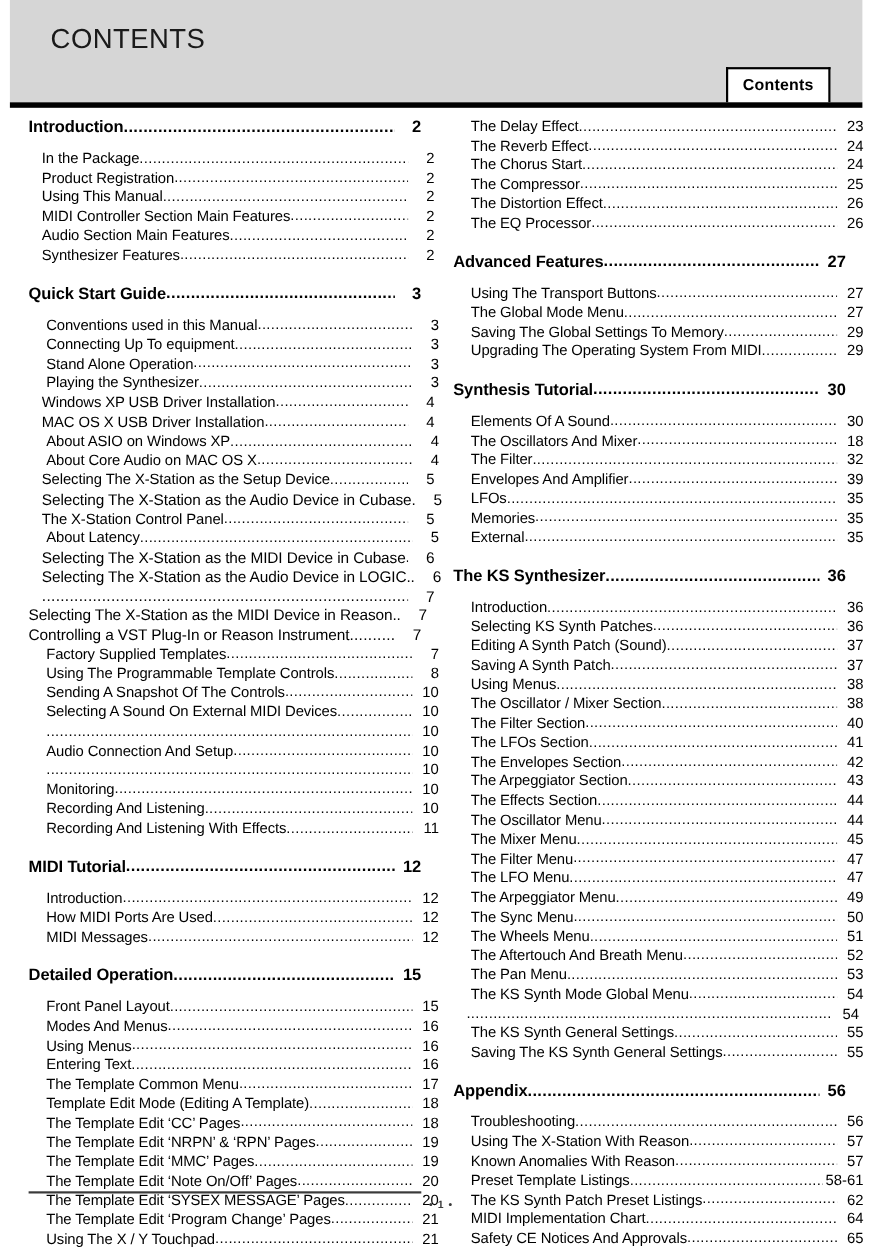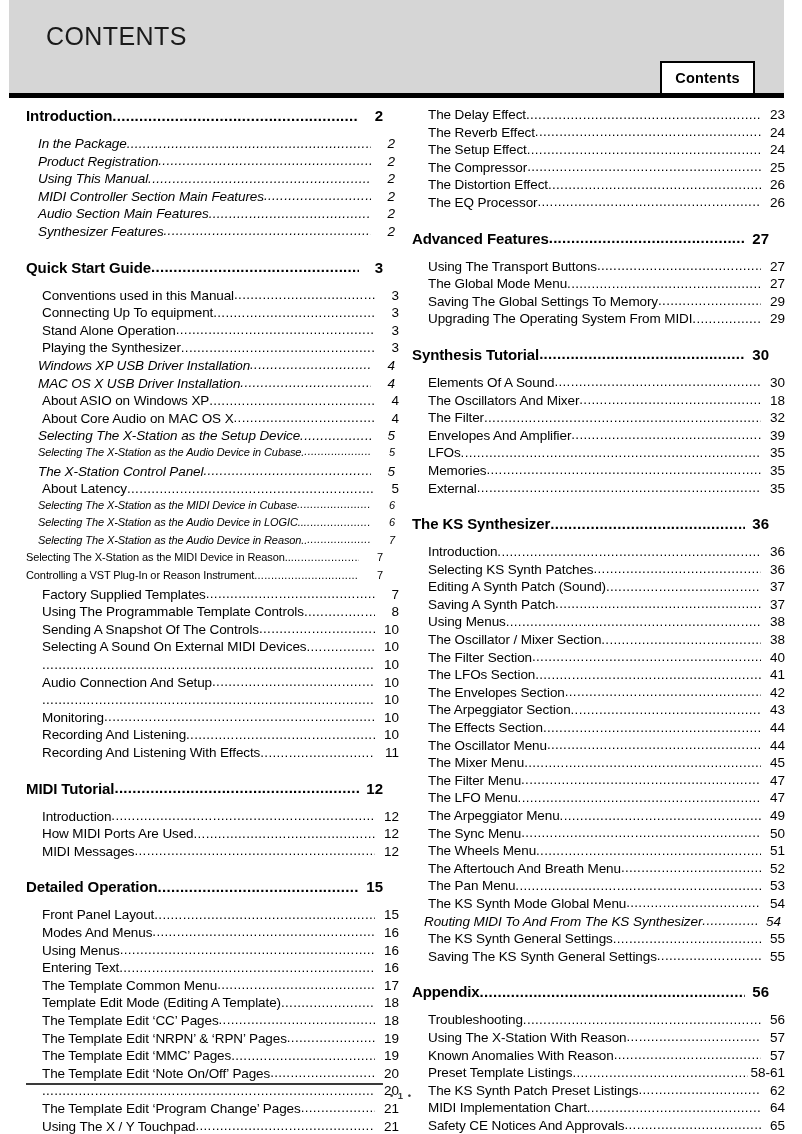--- a/index.html
+++ b/index.html
@@ -113,25 +113,25 @@
   .entry.head .lbl,
   .entry.head .dots,
   .entry.head .pg {
     font-weight: bold;
     font-size: 15px;
   }
   .entry.head { margin-bottom: 1px; }
 
   
   .ind0 { padding-left: 0px; }
-  .ind1 { padding-left: 12px; font-style: italic; }
+  .ind1 { padding-left: 12px; }
   .ind2 { padding-left: 16px; }
 
   
-  .sz-s .lbl, .sz-s .dots, .sz-s .pg { font-size: 11px; }
+  .sz-s .lbl, .sz-s .dots, .sz-s .pg { font-size: 14px; }
 
   
   .entry { height: 17.6px; }
   .entry.head { height: 20px; }
   .gap { height: 17px; }
   .gap-sm { height: 8px; }
 
   
   .pg { min-width: 22px; }
 
@@ -275,21 +275,20 @@
         <span class="lbl">Selecting The X-Station as  the MIDI Device in Cubase</span>
         <span class="dots">........................................................................................................................................................................................................</span>
         <span class="pg">6</span>
       </div>
       <div class="entry ind1 sz-s">
         <span class="lbl">Selecting The X-Station as the Audio Device in LOGIC..</span>
         <span class="dots">........................................................................................................................................................................................................</span>
         <span class="pg">6</span>
       </div>
       <div class="entry ind1 sz-s">
-        <span class="lbl">Selecting The X-Station as the Audio Device in Reason..</span>
         <span class="dots">........................................................................................................................................................................................................</span>
         <span class="pg">7</span>
       </div>
       <div class="entry ind0 sz-s">
         <span class="lbl">Selecting The X-Station as the MIDI Device in Reason..</span>
         <span class="dots">........................................................................................................................................................................................................</span>
         <span class="pg">7</span>
       </div>
       <div class="entry ind0 sz-s">
         <span class="lbl">Controlling a VST Plug-In or Reason Instrument</span>
@@ -417,20 +416,21 @@
         <span class="lbl">The Template Edit ‘MMC’ Pages</span>
         <span class="dots">........................................................................................................................................................................................................</span>
         <span class="pg">19</span>
       </div>
       <div class="entry ind2">
         <span class="lbl">The Template Edit ‘Note On/Off’ Pages</span>
         <span class="dots">........................................................................................................................................................................................................</span>
         <span class="pg">20</span>
       </div>
       <div class="entry ind2">
+        <span class="lbl">The Template Edit ‘SYSEX MESSAGE’ Pages</span>
         <span class="dots">........................................................................................................................................................................................................</span>
         <span class="pg">20</span>
       </div>
       <div class="entry ind2">
         <span class="lbl">The Template Edit ‘Program Change’ Pages</span>
         <span class="dots">........................................................................................................................................................................................................</span>
         <span class="pg">21</span>
       </div>
       <div class="entry ind2">
         <span class="lbl">Using The X / Y Touchpad</span>
@@ -443,21 +443,21 @@
         <span class="lbl">The Delay Effect</span>
         <span class="dots">........................................................................................................................................................................................................</span>
         <span class="pg">23</span>
       </div>
       <div class="entry ind2">
         <span class="lbl">The Reverb Effect</span>
         <span class="dots">........................................................................................................................................................................................................</span>
         <span class="pg">24</span>
       </div>
       <div class="entry ind2">
-        <span class="lbl">The Setup Effect</span>
+        <span class="lbl">The Chorus Start</span>
         <span class="dots">........................................................................................................................................................................................................</span>
         <span class="pg">24</span>
       </div>
       <div class="entry ind2">
         <span class="lbl">The Compressor</span>
         <span class="dots">........................................................................................................................................................................................................</span>
         <span class="pg">25</span>
       </div>
       <div class="entry ind2">
         <span class="lbl">The Distortion Effect</span>
@@ -644,21 +644,20 @@
         <span class="lbl">The Pan Menu</span>
         <span class="dots">........................................................................................................................................................................................................</span>
         <span class="pg">53</span>
       </div>
       <div class="entry ind2">
         <span class="lbl">The KS Synth Mode Global Menu</span>
         <span class="dots">........................................................................................................................................................................................................</span>
         <span class="pg">54</span>
       </div>
       <div class="entry ind1">
-        <span class="lbl">Routing MIDI To And From The KS Synthesizer</span>
         <span class="dots">........................................................................................................................................................................................................</span>
         <span class="pg">54</span>
       </div>
       <div class="entry ind2">
         <span class="lbl">The KS Synth General Settings</span>
         <span class="dots">........................................................................................................................................................................................................</span>
         <span class="pg">55</span>
       </div>
       <div class="entry ind2">
         <span class="lbl">Saving The KS Synth General Settings</span>

